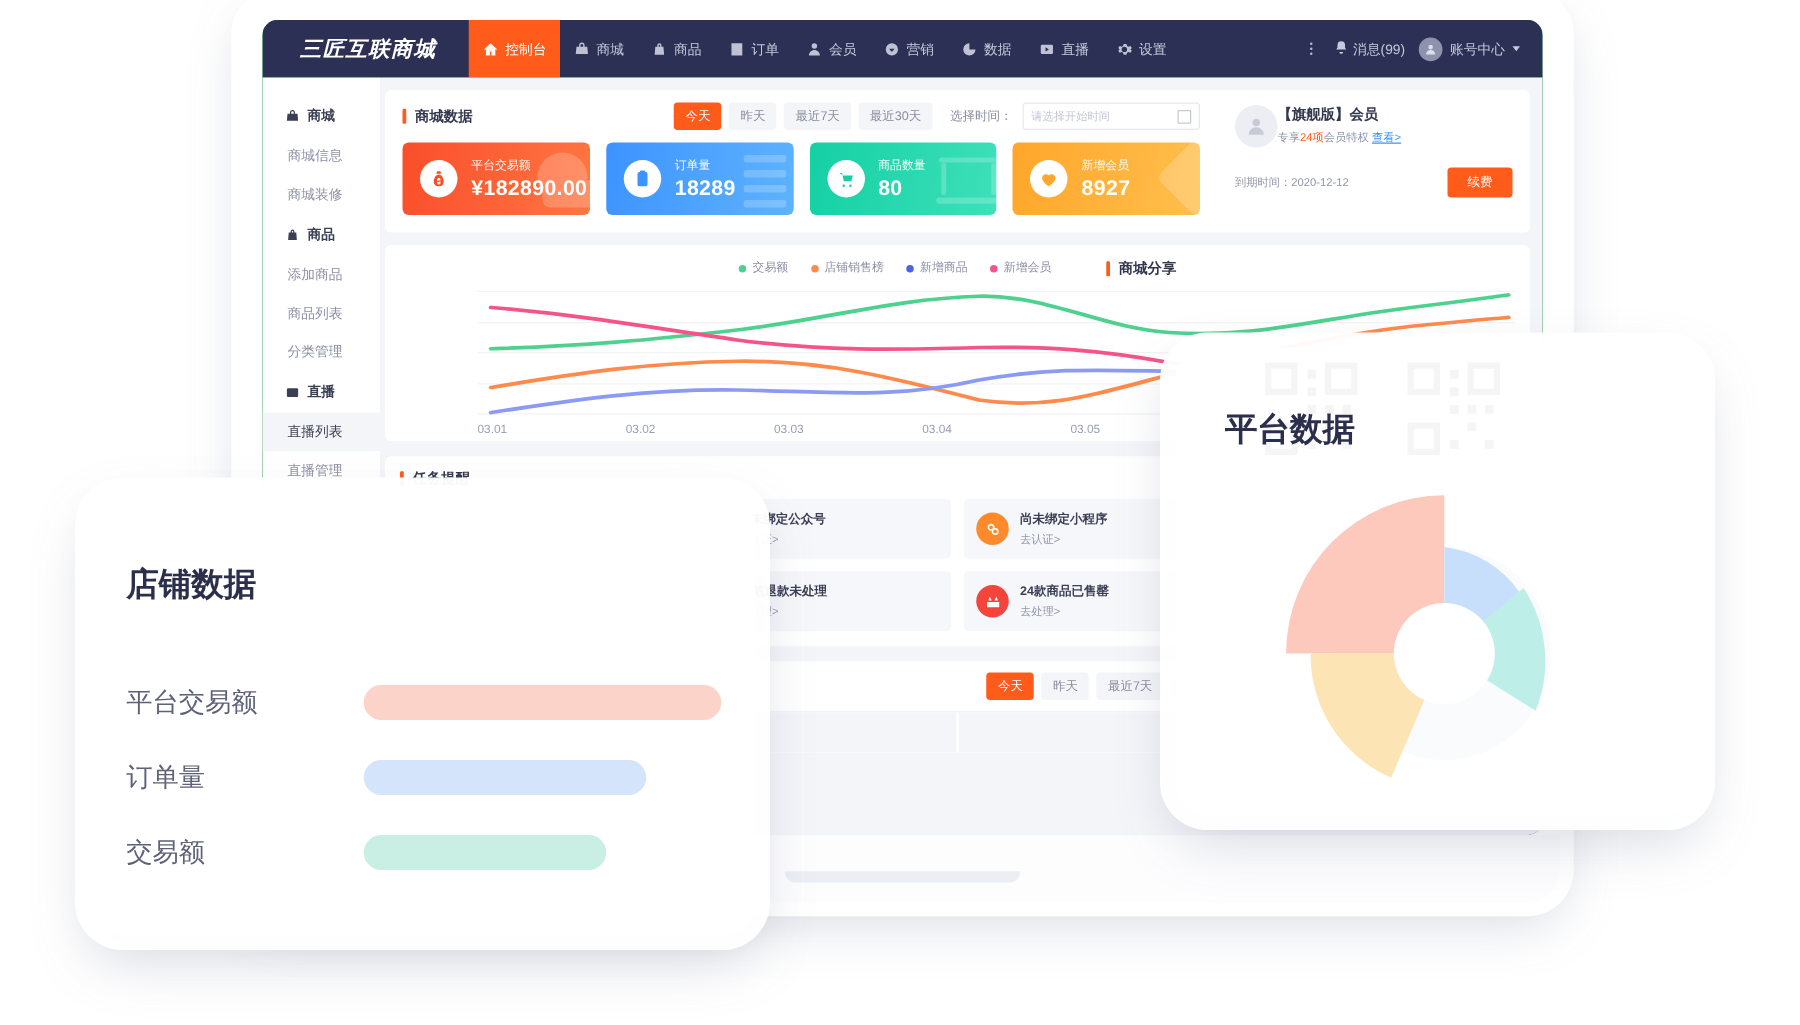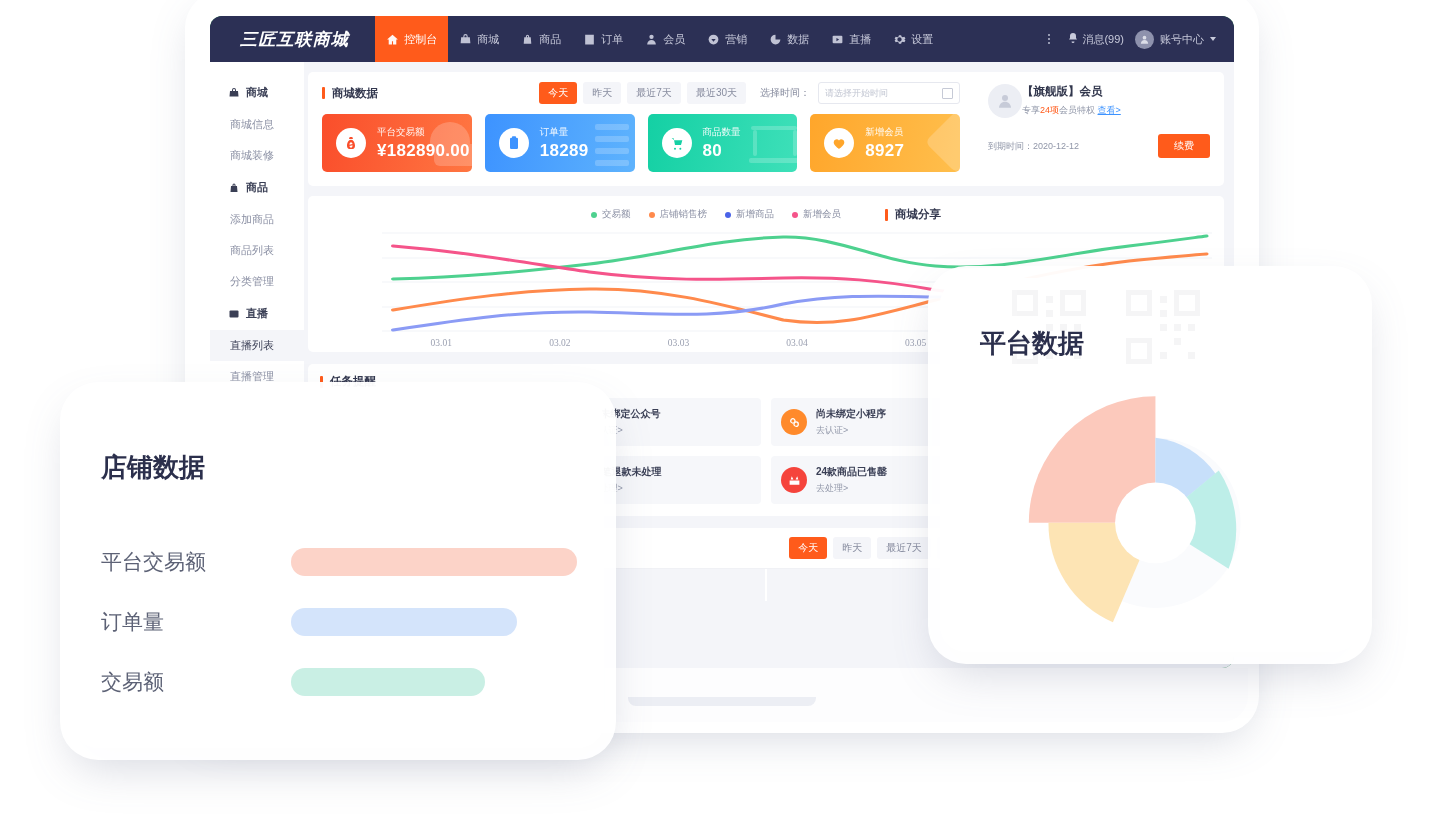--- a/index.html
+++ b/index.html
@@ -121,21 +121,21 @@
   
   .chartpanel{margin:0 14px 12px;padding:8px 12px 4px;}
   .legendrow{display:flex;align-items:center;justify-content:center;gap:18px;padding:3px 0 2px;}
   .lg{display:flex;align-items:center;gap:5px;font-size:9.5px;color:#8b90a4;}
   .lg i{width:6px;height:6px;border-radius:50%;display:block;}
   .legsep{margin-left:26px;}
   .plot{position:relative;height:112px;}
   .ylab{position:absolute;left:0;top:0;width:58px;height:100%;}
   .ylab span{position:absolute;right:0;font-size:9.5px;color:#9ba0b1;transform:translateY(-50%);}
   .xlab{display:flex;margin-left:62px;padding-top:2px;}
-  .xlab span{flex:1;text-align:center;font-size:9.5px;color:#9ba0b1;font-family:Liberation Serif, serif;}
+  .xlab span{flex:1;text-align:left;font-size:9.5px;color:#9ba0b1;}
 
   
   .tasks{margin:0 14px 12px;padding:10px 12px 12px;}
   .taskgrid{display:grid;grid-template-columns:repeat(4,1fr);gap:10px;margin-top:9px;}
   .taskcard{background:#f6f7fa;border-radius:4px;padding:9px 10px;display:flex;gap:9px;align-items:center;}
   .tbubble{width:26px;height:26px;border-radius:50%;flex:0 0 26px;display:flex;align-items:center;justify-content:center;}
   .tbubble svg{width:13px;height:13px;fill:#fff;}
   .ttitle{font-size:10px;color:#3a3f55;font-weight:bold;margin-bottom:3px;}
   .tact{font-size:9px;color:#9096a8;}
 

